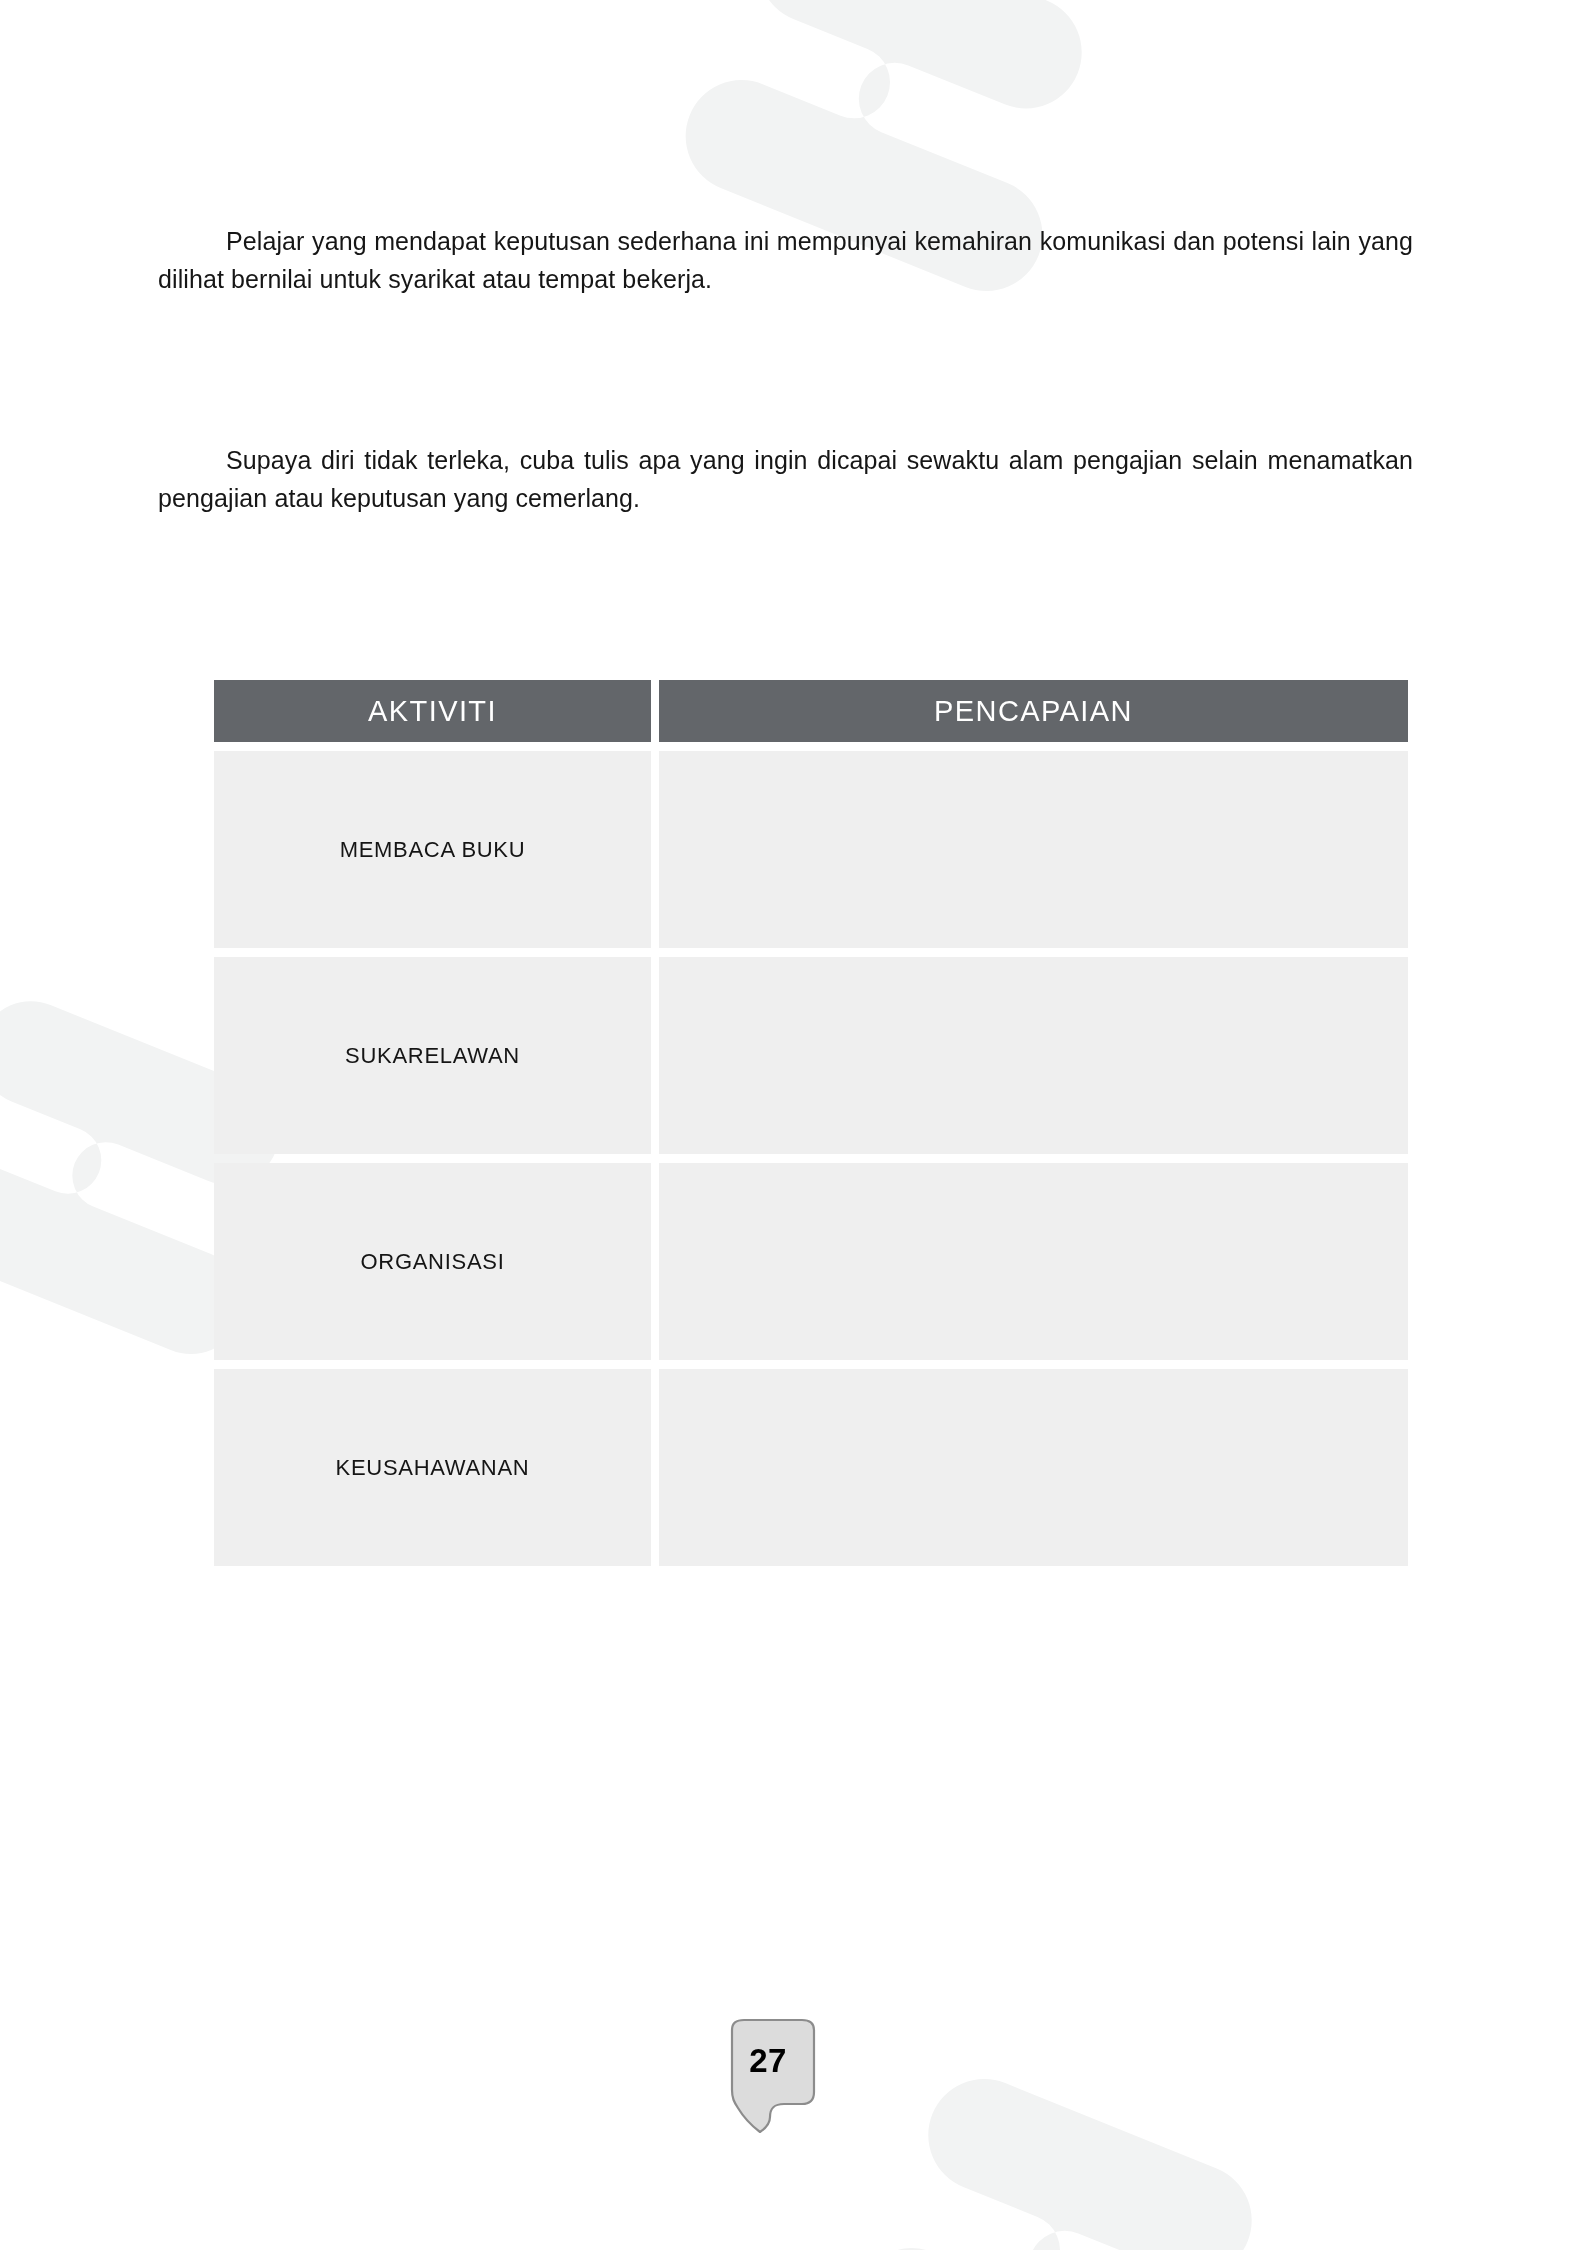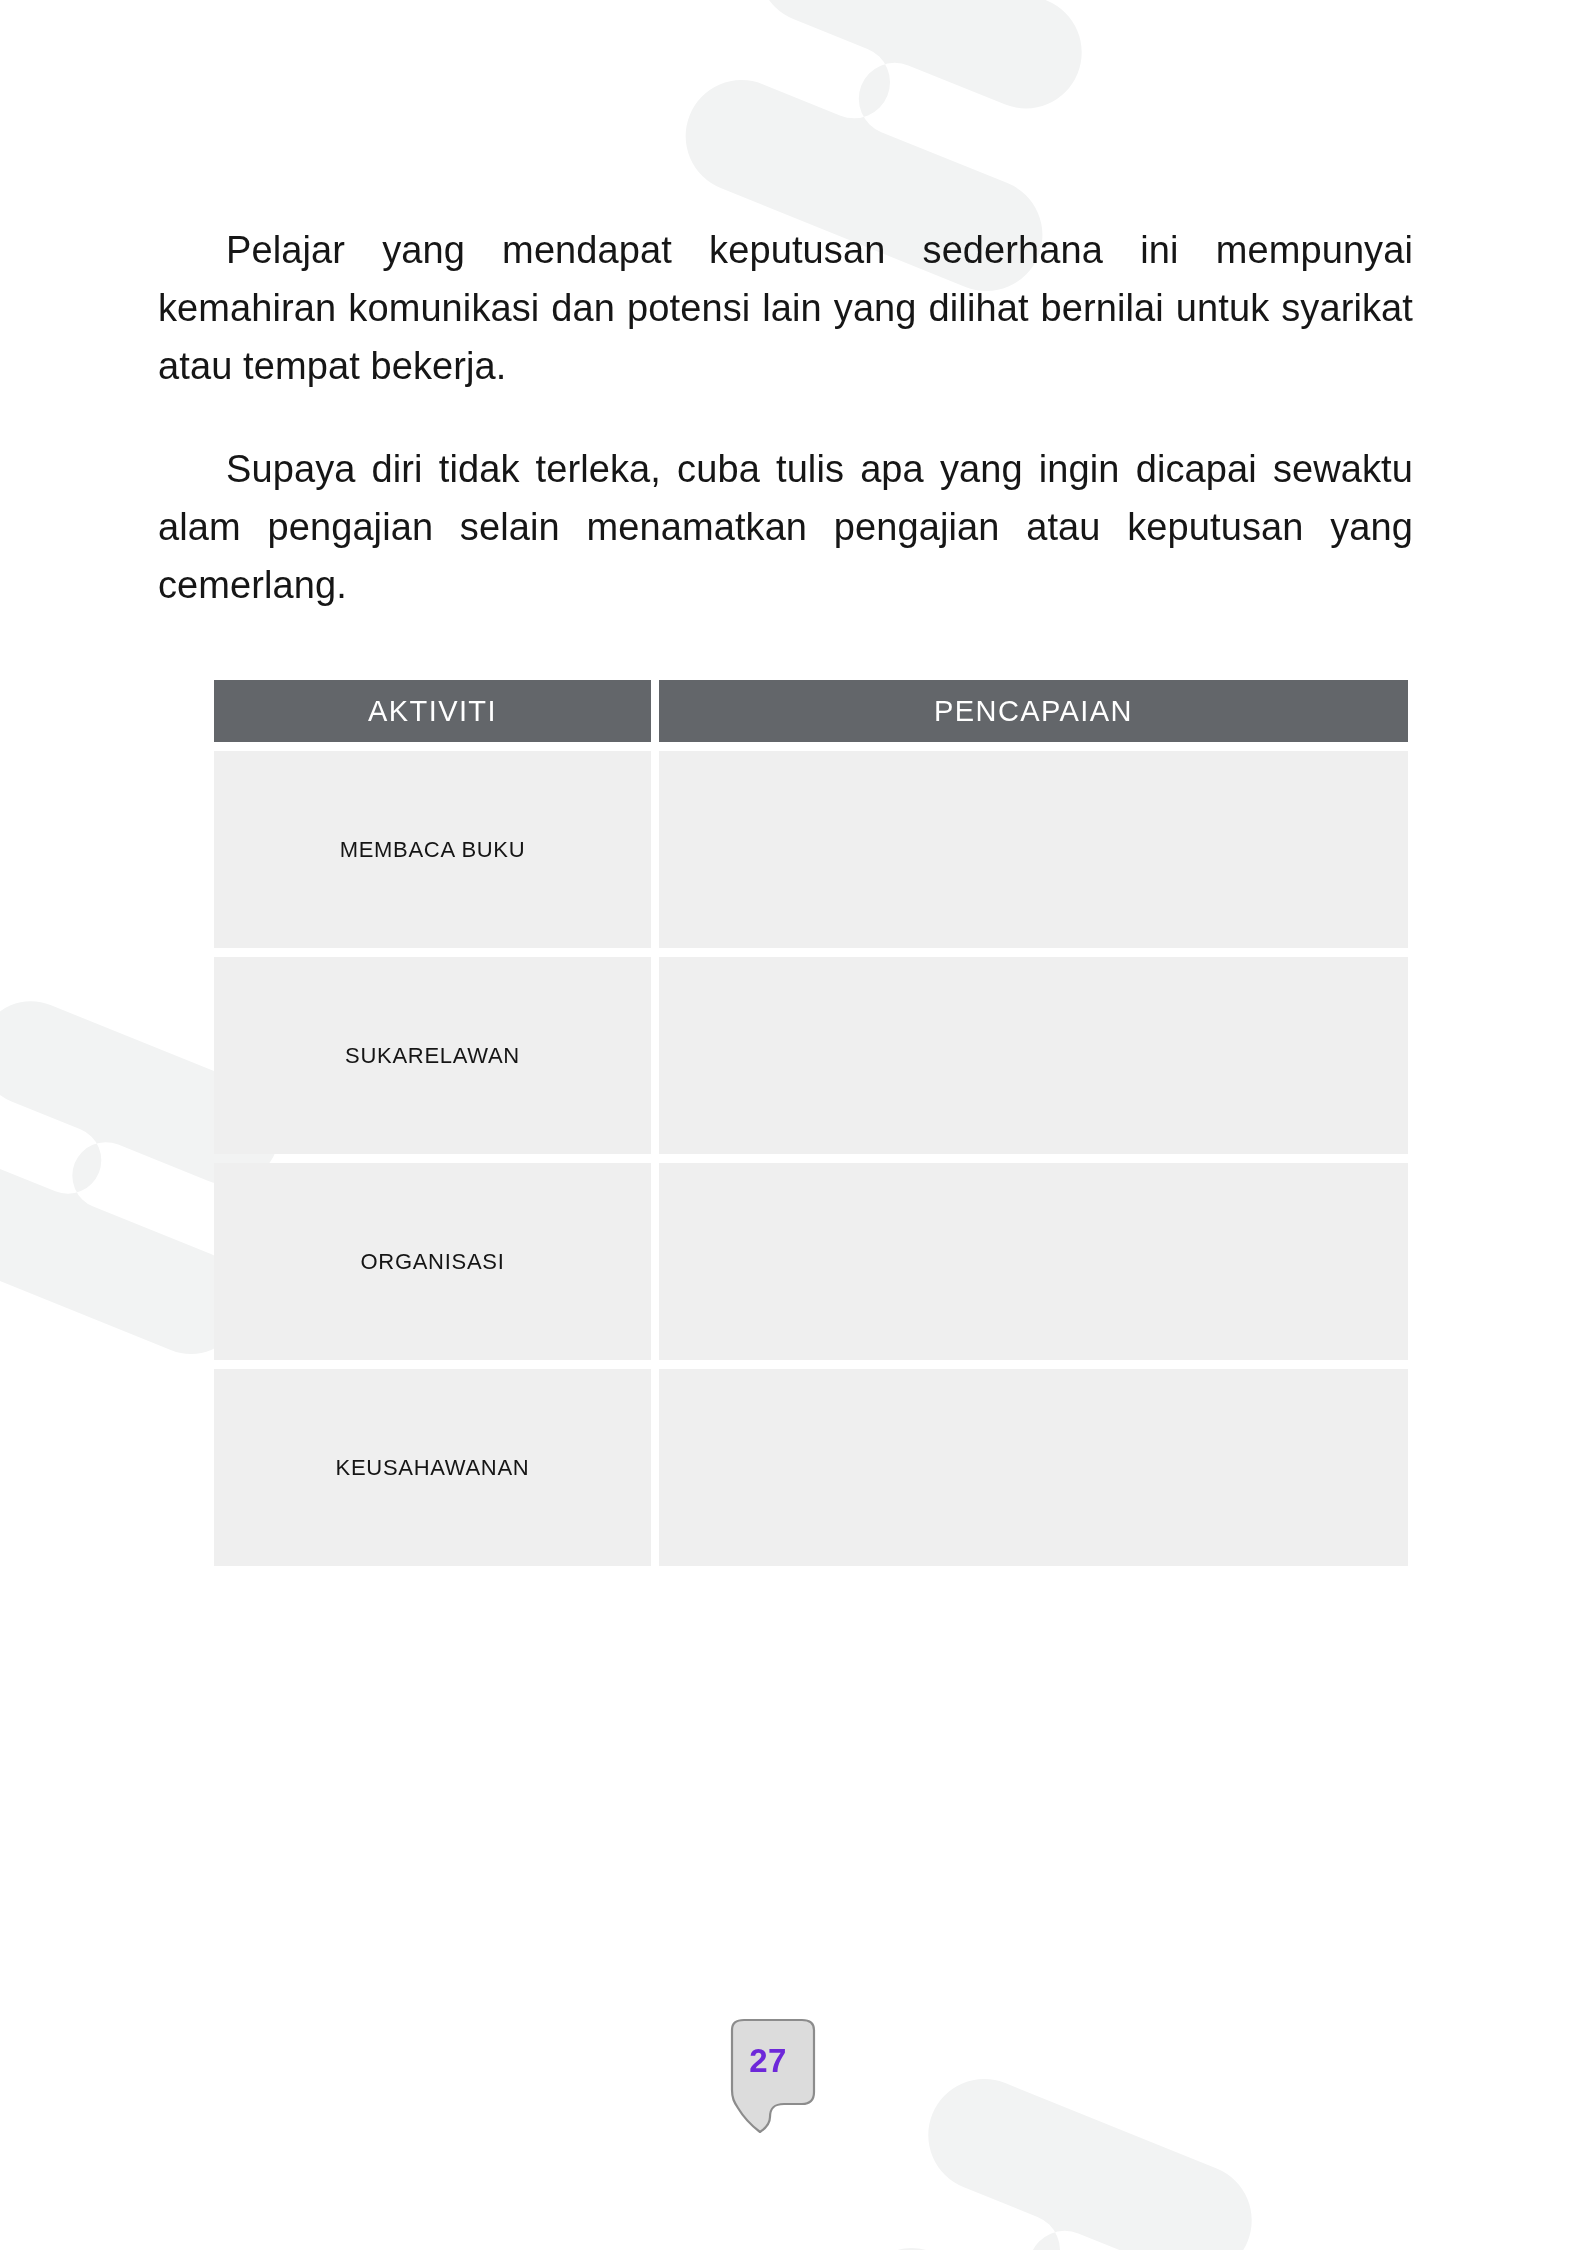--- a/index.html
+++ b/index.html
@@ -40,21 +40,21 @@
   
   .content {
     position: relative;
     z-index: 2;
     padding: 0;
   }
 
   .para {
     margin: 0;
     color: #161616;
-    font-size: 38px;
+    font-size: 25px;
     line-height: 1.52;
     text-align: justify;
     text-justify: inter-word;
     letter-spacing: 0.1px;
   }
   .para-1 {
     position: absolute;
     left: 158px;
     top: 222px;
     width: 1255px;
@@ -124,21 +124,21 @@
     position: absolute;
     left: 0;
     top: 0;
     width: 92px;
     height: 86px;
     display: flex;
     align-items: center;
     justify-content: center;
     font-size: 33px;
     font-weight: bold;
-    color: #6d28d9;
+    color: #000000;
     letter-spacing: 0.5px;
   }
 </style>
 </head>
 <body>
 
 <div class="page">
 
   <div class="watermark-layer">
 

